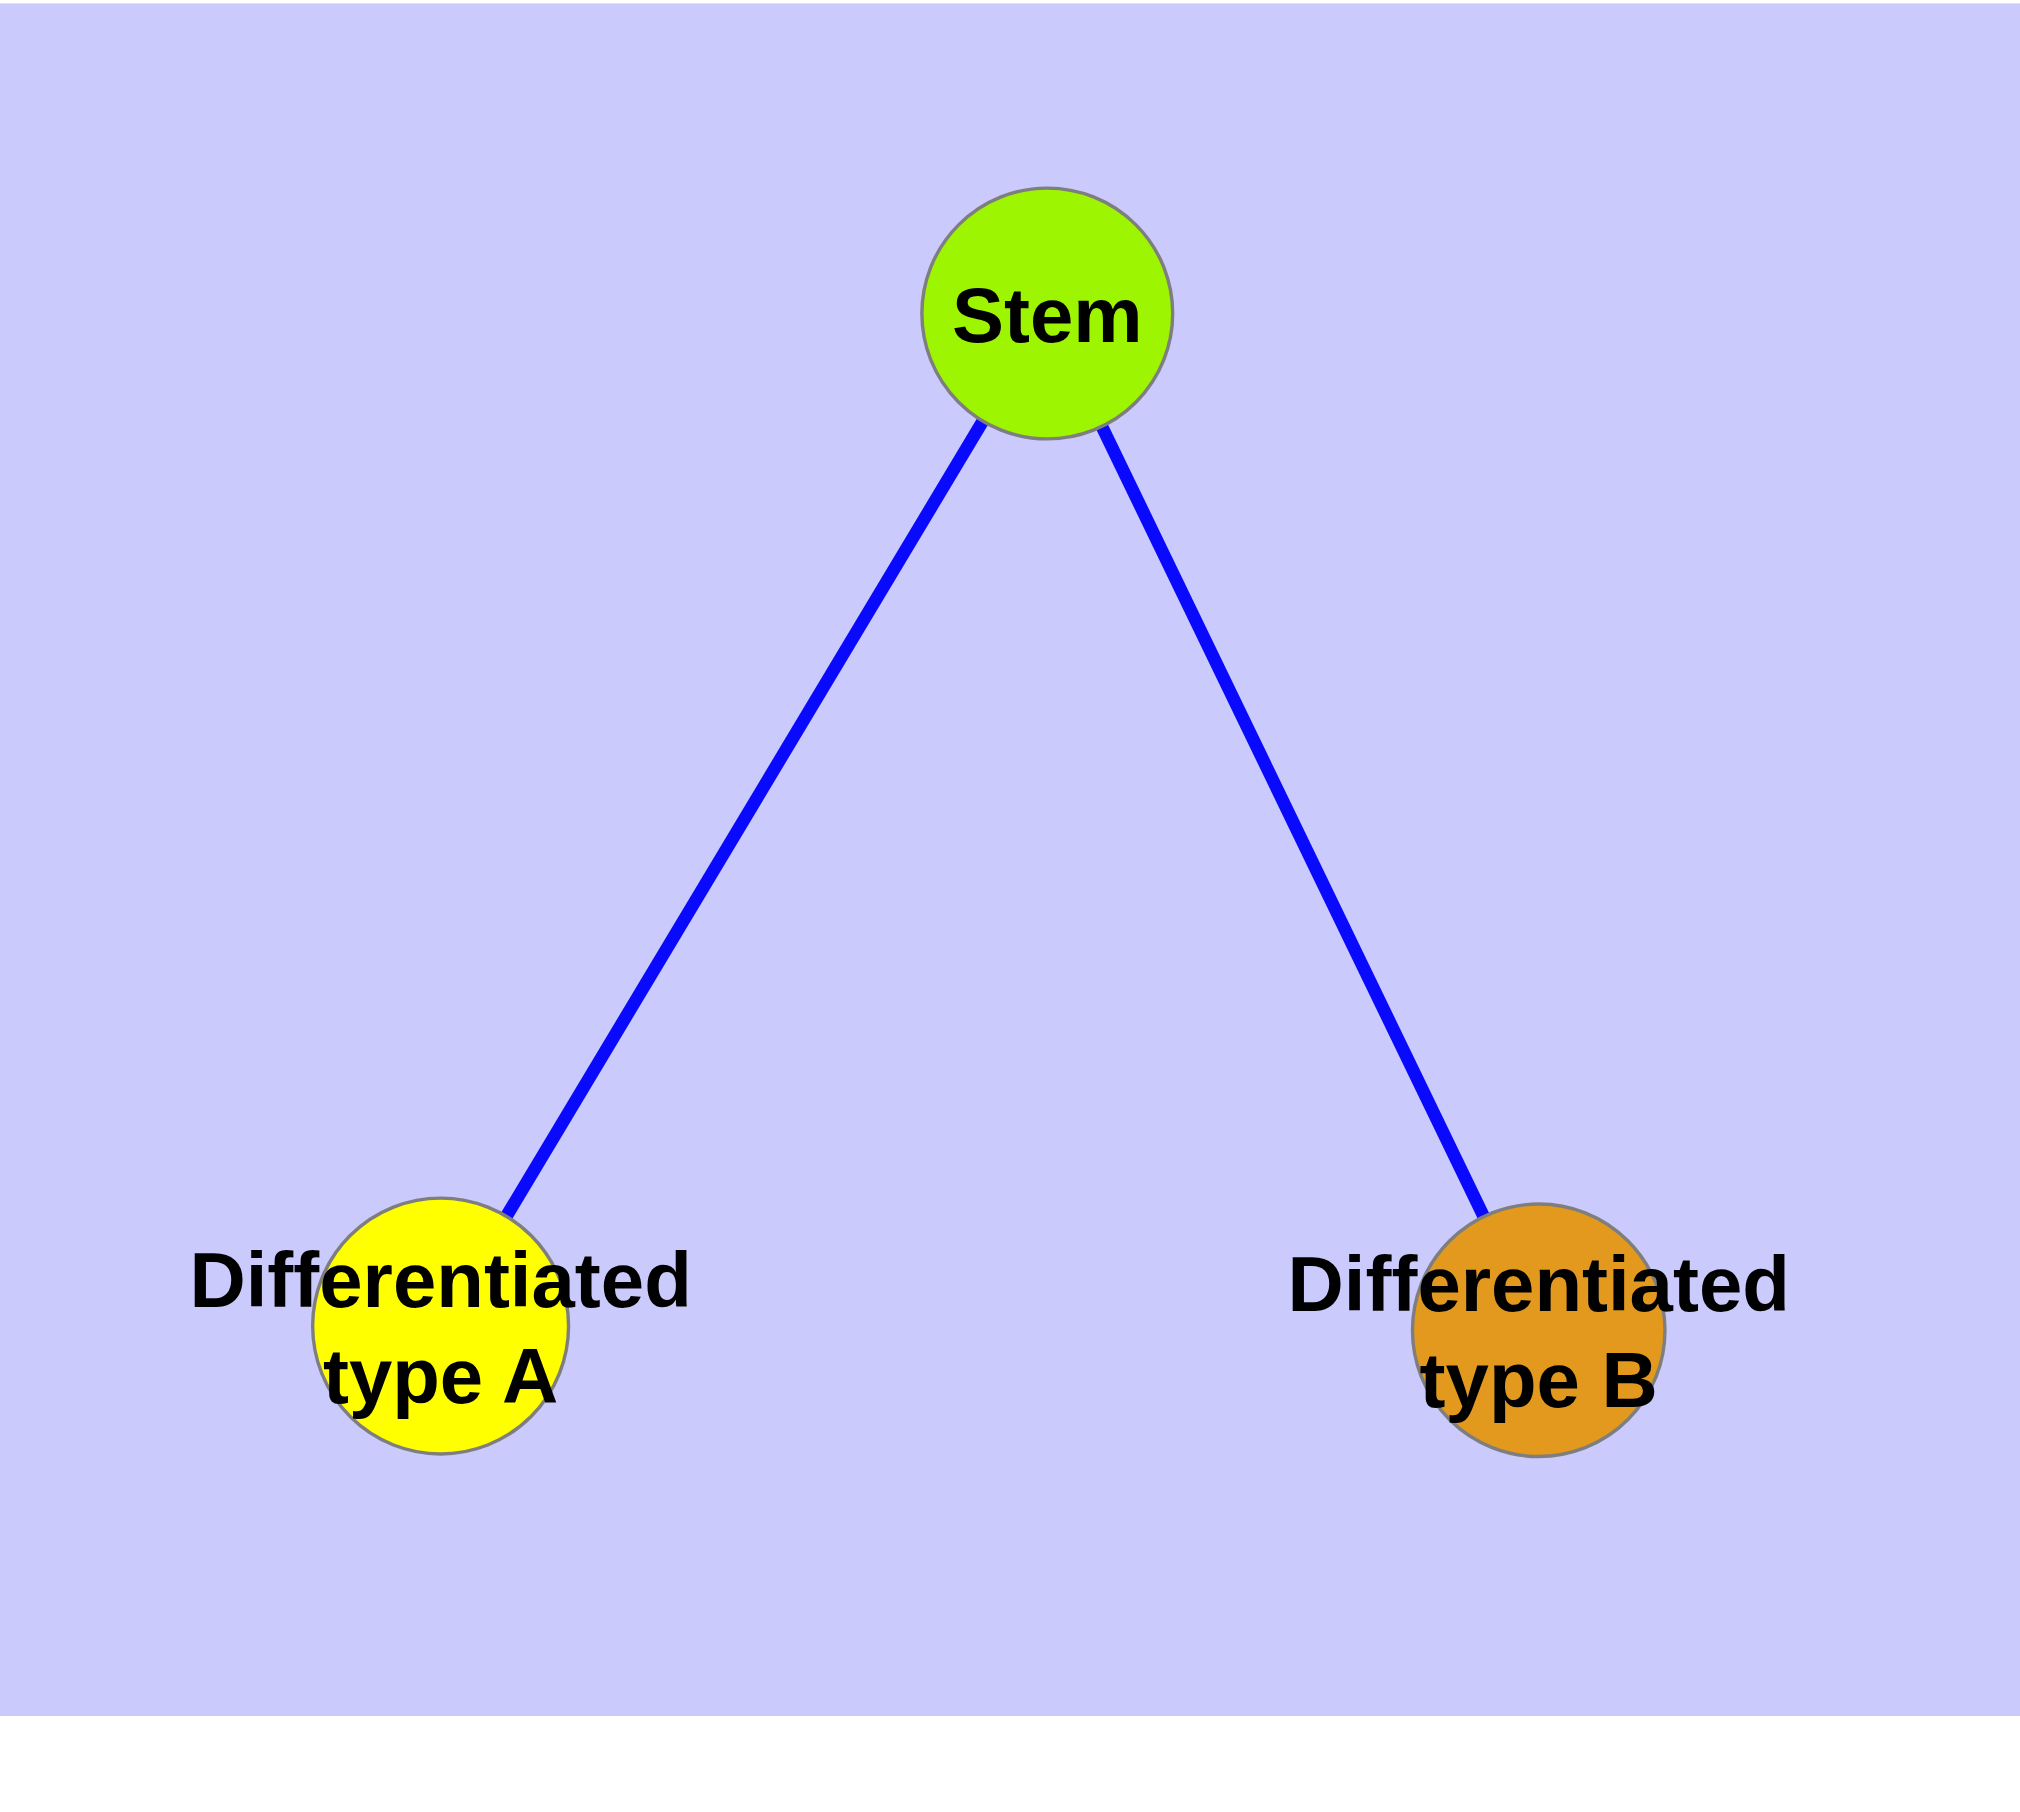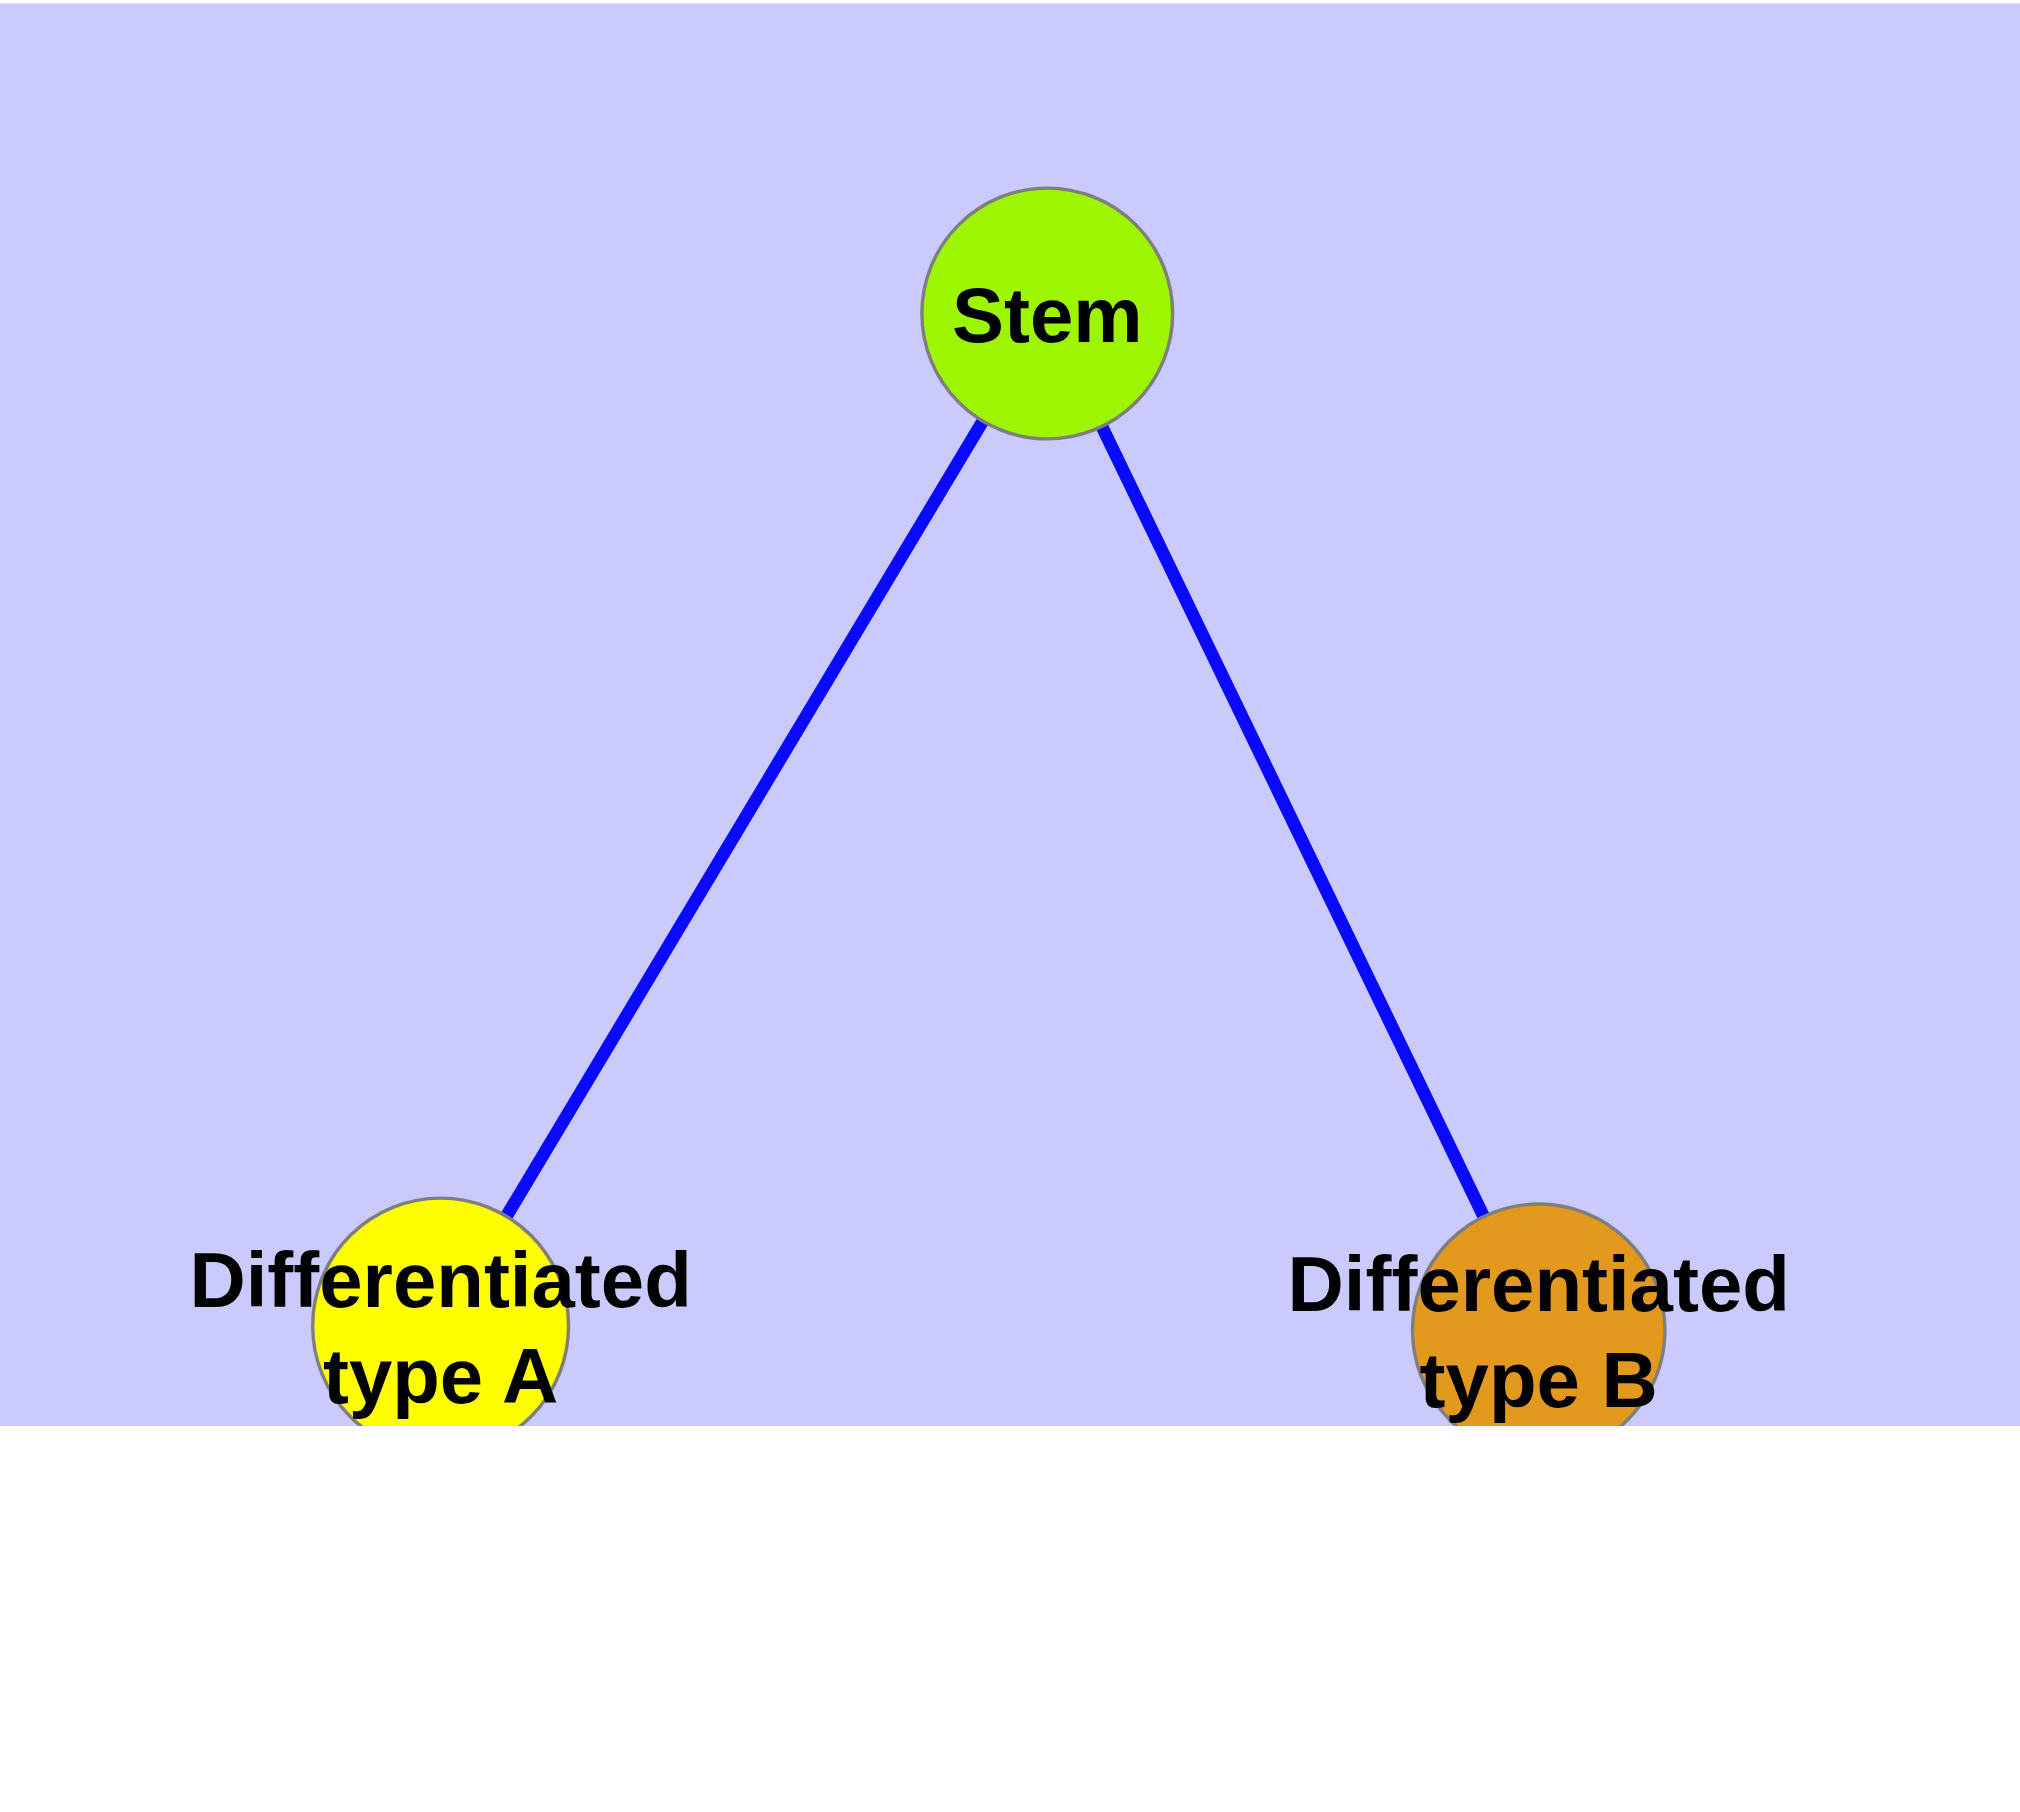--- a/index.html
+++ b/index.html
@@ -2,21 +2,21 @@
 <html style="font-size:13.6px"><head>
 <meta charset="utf-8">
 <style>
   html, body {
     margin: 0;
     padding: 0;
     background: #FFFFFF;
   }
   .stage {
     width: 2021px;
-    height: 1426px;
+    height: 1716px;
     max-width: 100%;
     position: relative;
     background: #FFFFFF;
   }
   svg.graph {
     display: block;
     width: 100%;
     height: auto;
     font-family: "Liberation Sans", sans-serif;
   }

